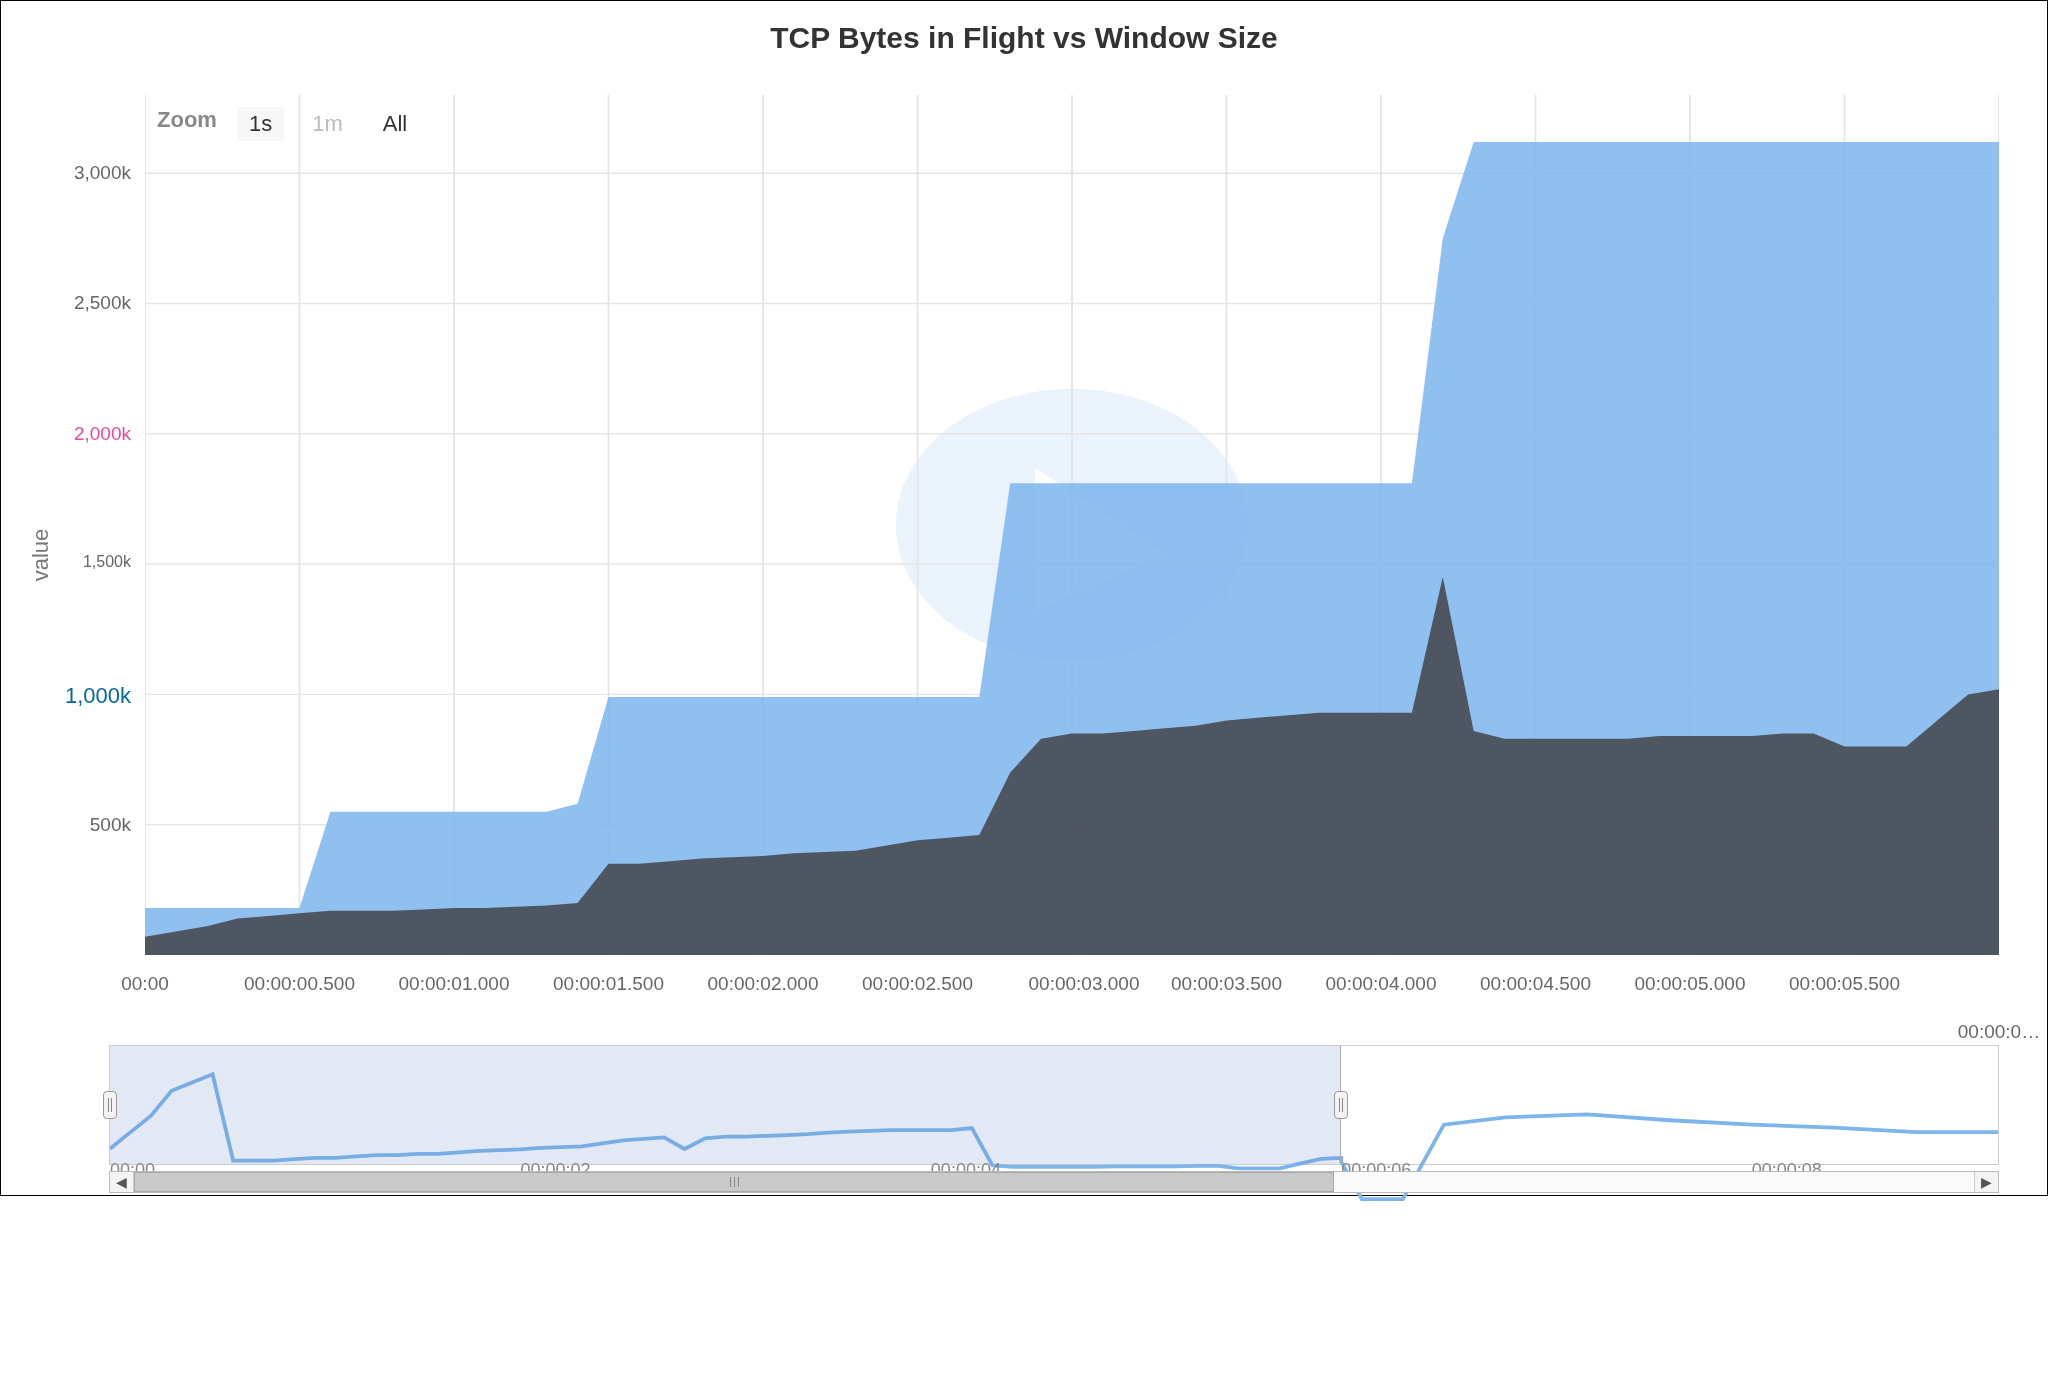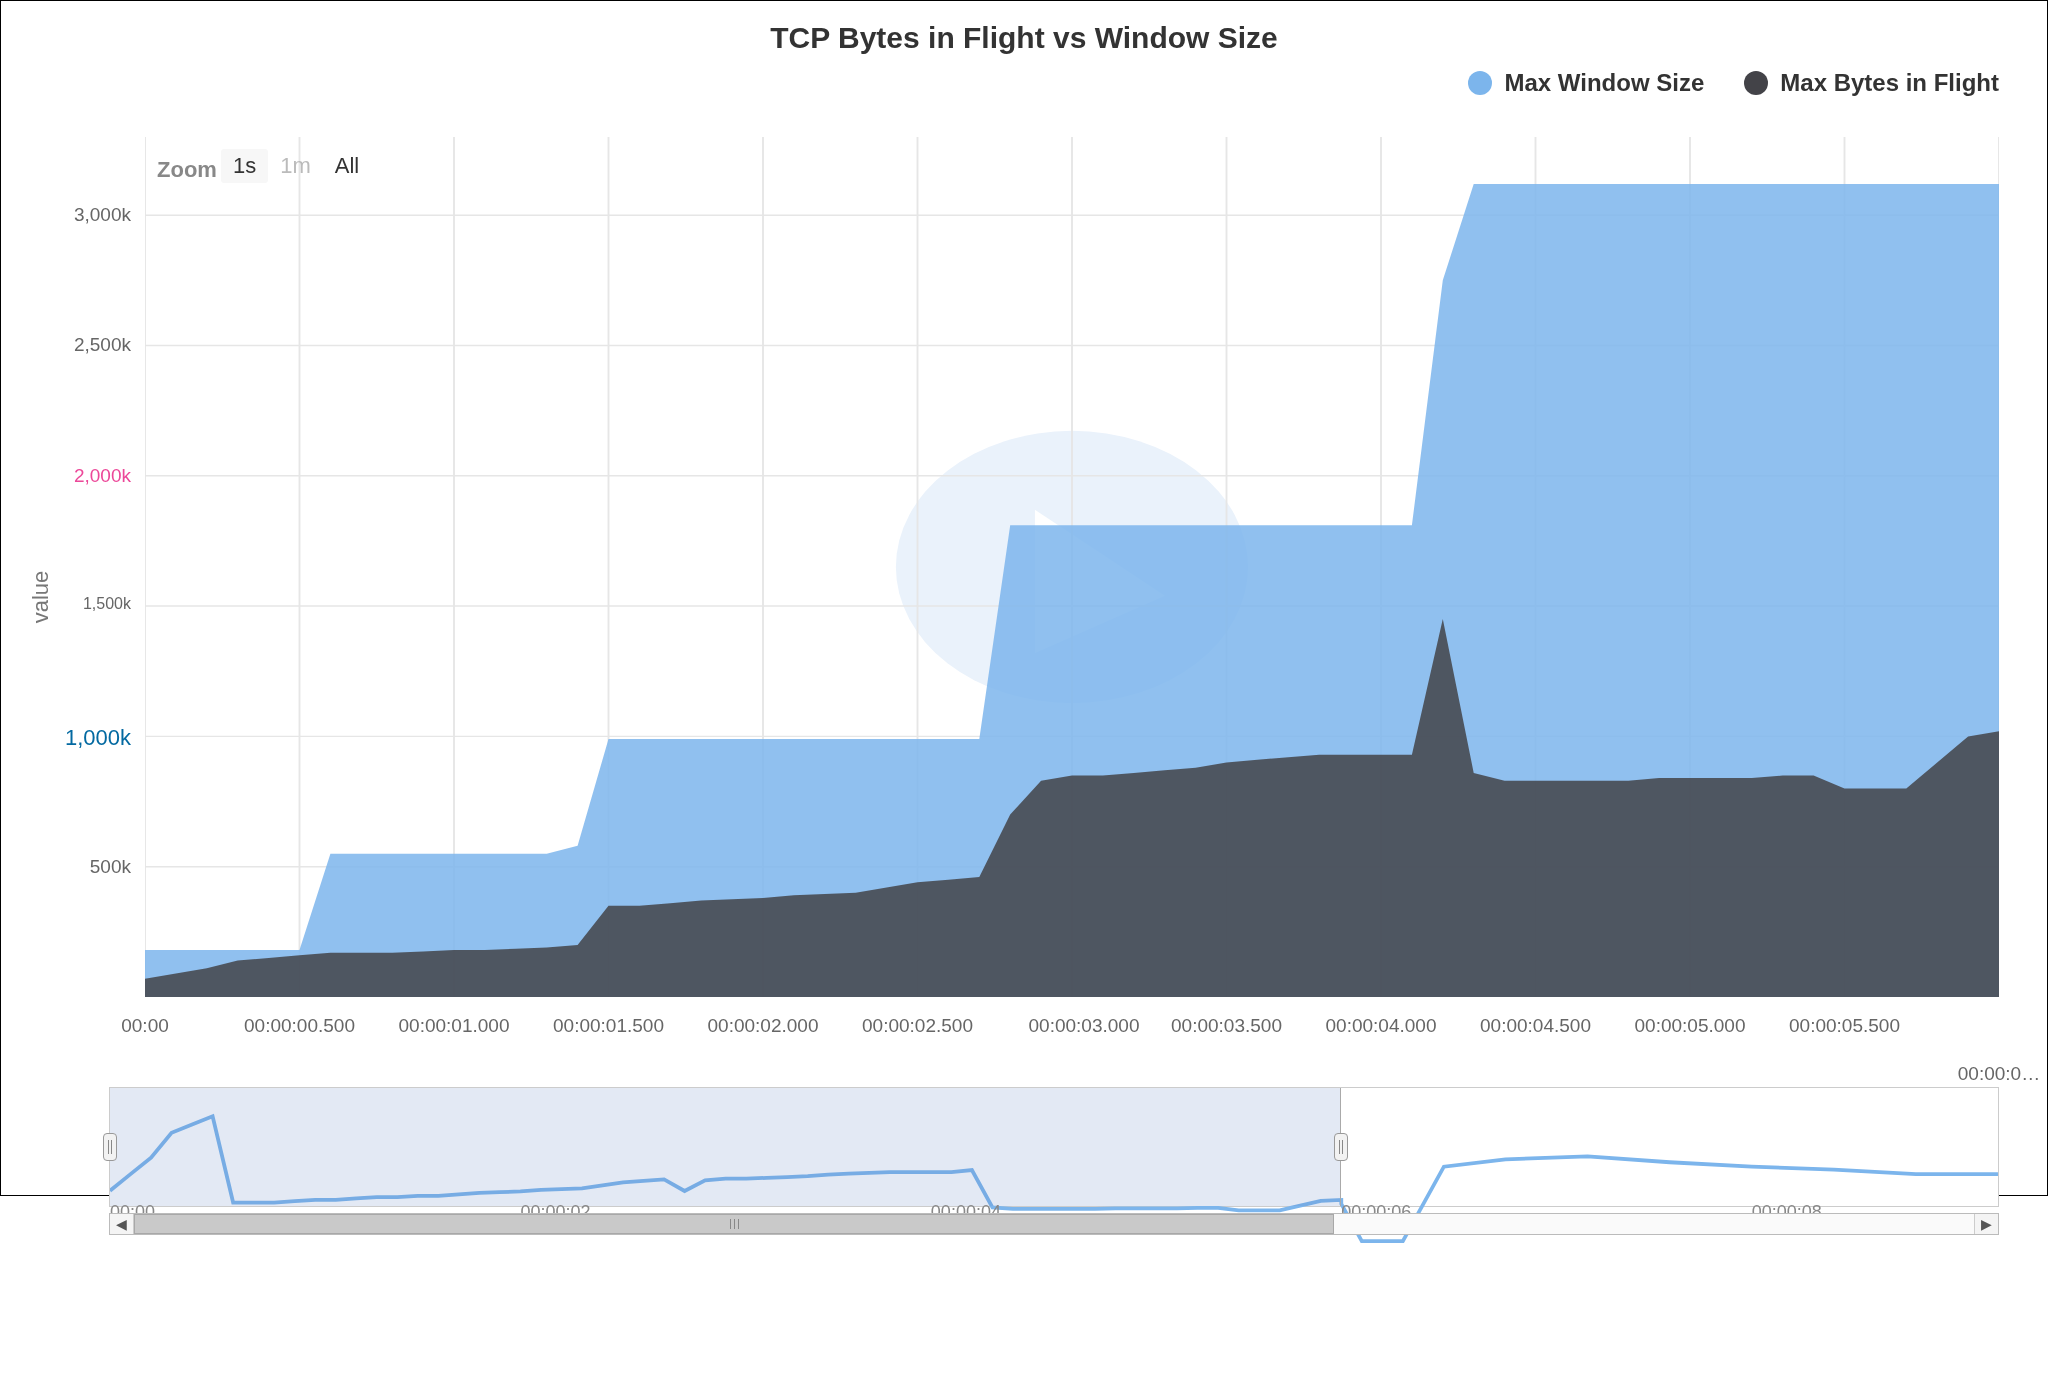--- a/index.html
+++ b/index.html
@@ -66,22 +66,22 @@
   .grid line { stroke: #e6e6e6; stroke-width: 1; }
   .area-blue { fill: rgba(124,181,236,0.85); }
   .area-dark { fill: rgba(67,67,72,0.85); }
   .wm { fill: #eaf2fb; }
 
   .zoom-controls {
     position: absolute;
     left: 132px;
     top: 12px;
     display: flex;
-    align-items: flex-end;
-    gap: 0;
+    align-items: flex-start;
+    gap: 16px;
     z-index: 5;
   }
   .zoom-label { font-size: 22px; font-weight: 700; color: #888; margin-right: 4px; }
   .zoom-btn {
     font-size: 22px;
     padding: 4px 12px;
     background: #f7f7f7;
     color: #333;
     border-radius: 3px;
     cursor: pointer;
@@ -160,30 +160,20 @@
     display: flex; gap: 3px; justify-content: center;
   }
   .sb-grip i { width: 1px; background: #888; }
 </style>
 </head>
 <body>
 
 <div class="frame">
   <div class="title">TCP Bytes in Flight vs Window Size</div>
 
-  <div class="legend">
-    <div class="legend-item">
-      <span class="swatch sw-blue"></span>
-      <span>Max Window Size</span>
-    </div>
-    <div class="legend-item">
-      <span class="swatch sw-dark"></span>
-      <span>Max Bytes in Flight</span>
-    </div>
-  </div>
 
   <div class="plot-wrap">
     <div class="ylabel">value</div>
 
     <div class="zoom-controls">
       <span class="zoom-label">Zoom</span>
       <span class="zoom-btn">1s</span>
       <span class="zoom-btn disabled">1m</span>
       <span class="zoom-btn plain">All</span>
     </div>

